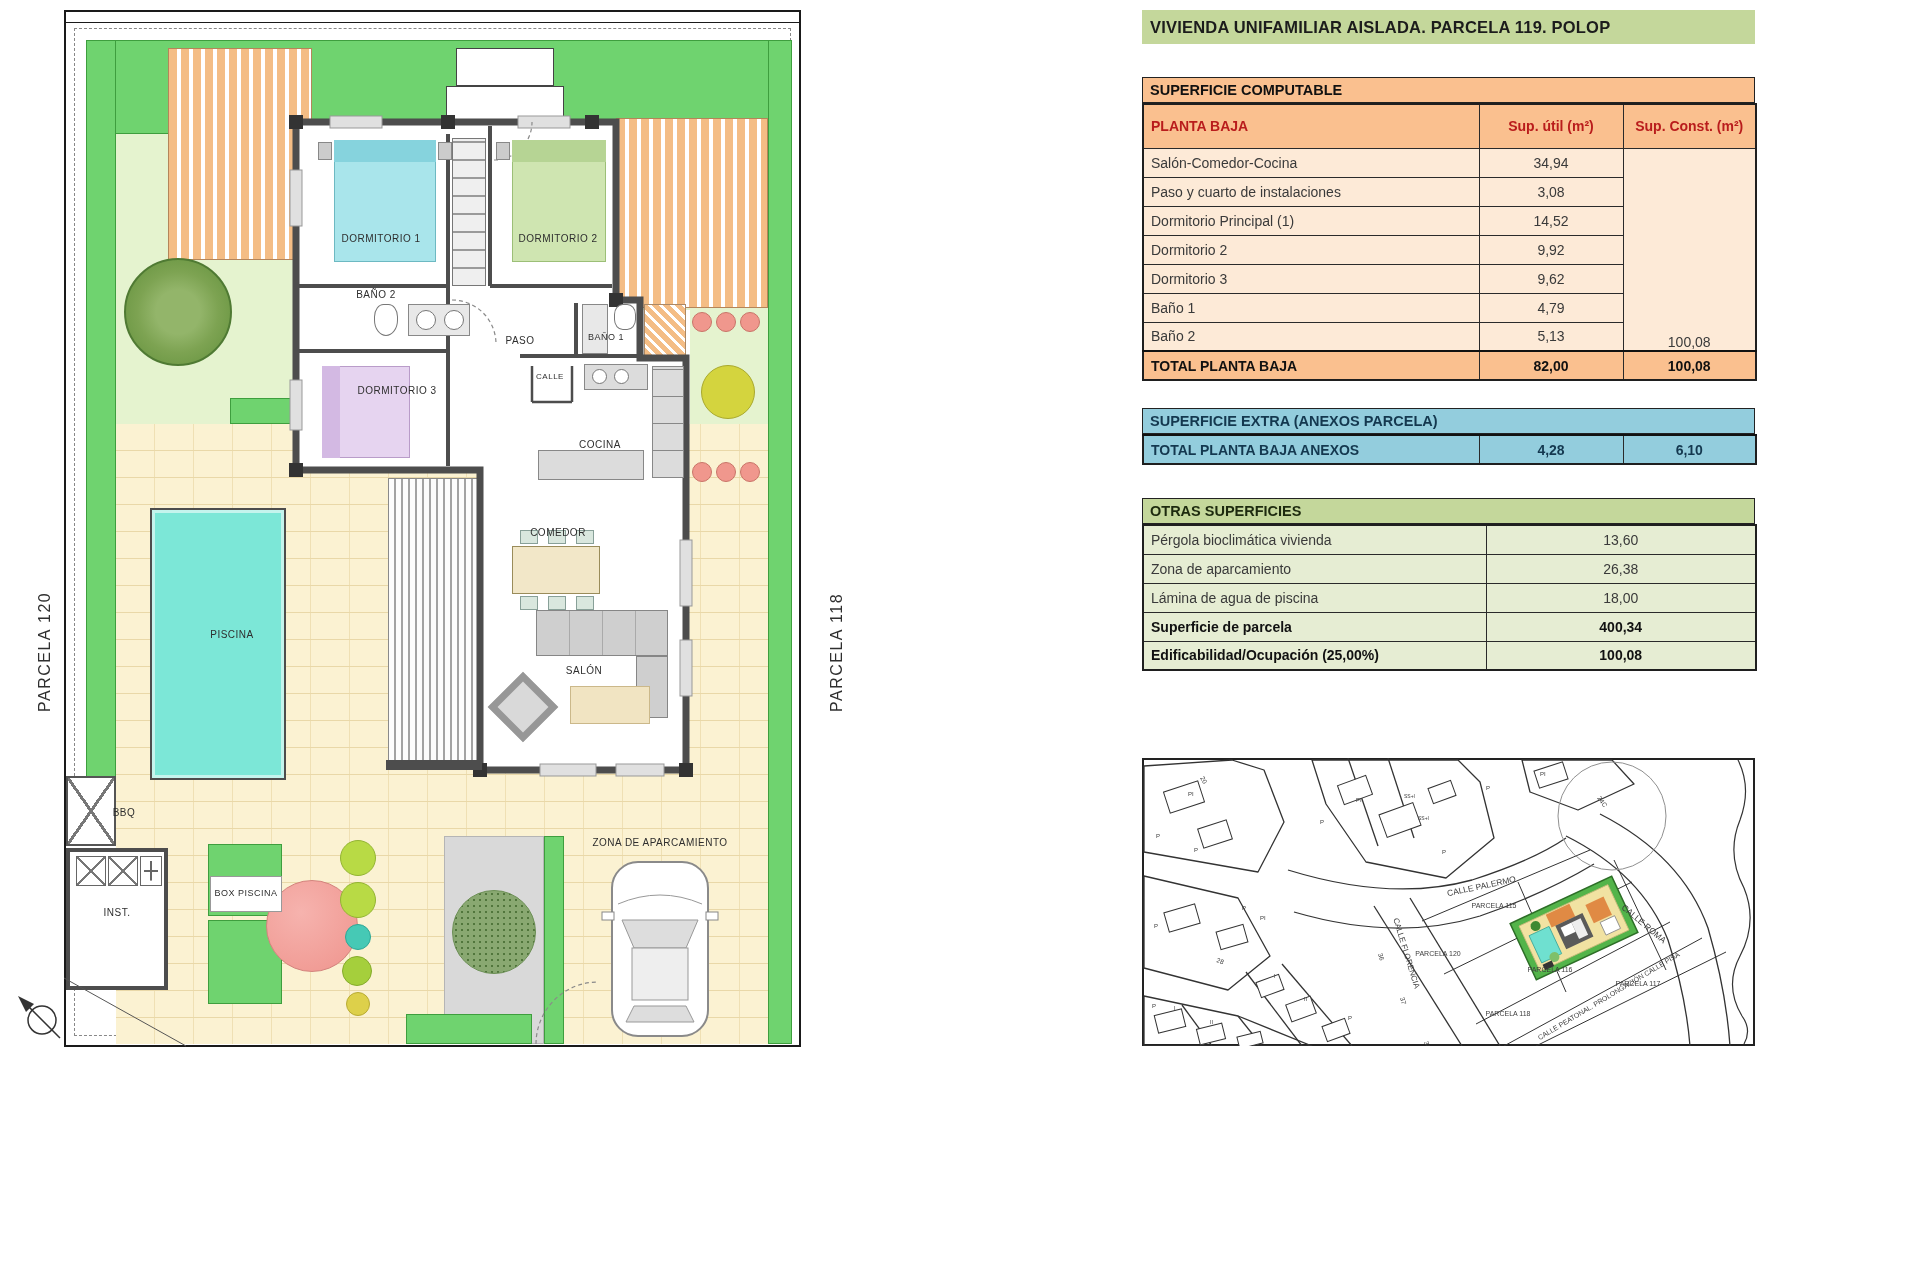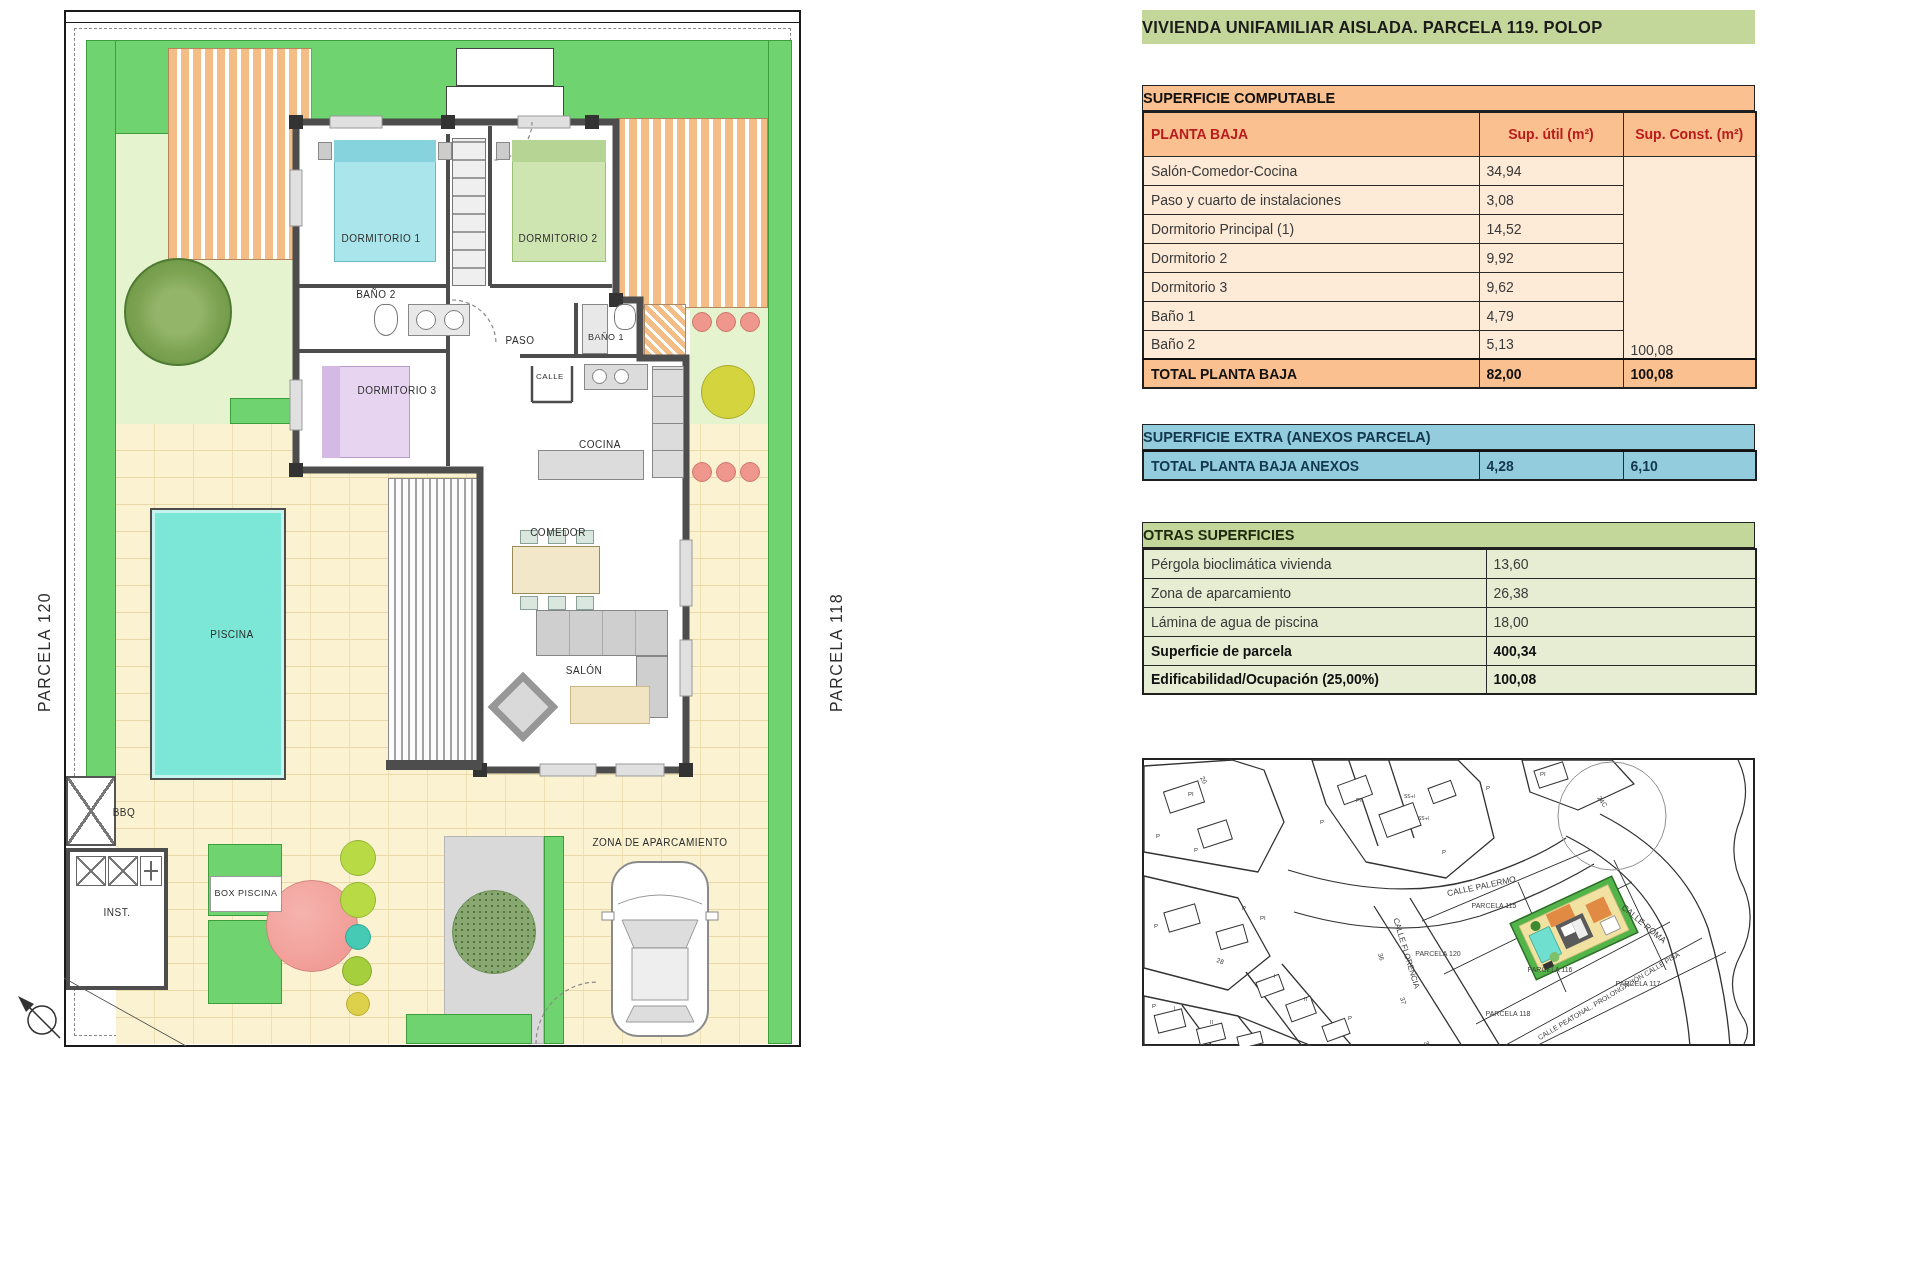--- a/index.html
+++ b/index.html
@@ -9,34 +9,34 @@
   .xbox{background-image:linear-gradient(to top right,transparent 48%,#777 48%,#777 52%,transparent 52%),
         linear-gradient(to bottom right,transparent 48%,#777 48%,#777 52%,transparent 52%);}
   .circle{border-radius:50%;}
   .lbl{position:absolute;font-size:10px;color:#2e2e2e;text-align:center;letter-spacing:.5px;
        line-height:1.3;z-index:30;}
   .vlbl{position:absolute;font-size:16px;color:#2f2f2f;letter-spacing:1.5px;white-space:nowrap;
         transform:rotate(-90deg);transform-origin:left top;z-index:30;}
   
   #right{position:absolute;left:1142px;top:10px;width:613px;}
   .title-bar{height:34px;line-height:34px;background:#c4d79b;font-weight:bold;font-size:16.5px;
-             color:#1c1c1c;letter-spacing:.2px;}
+             padding-left:8px;color:#1c1c1c;letter-spacing:.2px;}
   .gap33{height:33px;} .gap27{height:27px;}
-  .bar{height:26px;line-height:24px;font-weight:bold;font-size:14.5px;
-       border:1.8px solid #222;box-sizing:border-box;color:#111;margin-top:8px;}
+  .bar{height:26px;line-height:24px;font-weight:bold;font-size:14.5px;padding-left:7px;
+       border:1.8px solid #222;box-sizing:border-box;color:#111;}
   .bar.orange{background:#fac08f;}
   .bar.blue{background:#93cddd;color:#14384f;}
   .bar.green{background:#c4d79b;color:#1d2a0e;}
   table.t{border-collapse:collapse;table-layout:fixed;width:613px;font-size:14px;color:#3a3a3a;
           border:2px solid #1f1f1f;}
   table.t td{border:1.5px solid #2a2a2a;height:29px;padding:0 7px;overflow:hidden;white-space:nowrap;
              box-sizing:border-box;}
   table.t tr.head td{font-weight:bold;color:#b91c1c;height:44px;line-height:1.15;white-space:normal;}
   table.t tr.head td.c{text-align:center;}
-  td.num{text-align:left;margin-left:20px;}
+  td.num{text-align:center;margin-left:20px;}
   tr.total td{font-weight:bold;color:#111;border-top:2.5px solid #111 !important;}
   .o-head td{background:#fac08f;}
   .o-row td{background:#fdead7;}
   .b-head td{background:#93cddd;color:#14384f !important;}
   .b-row td{background:#daecf4;}
   .g-row td{background:#e6edd3;height:30px;}
   .g-bold td{background:#e6edd3;font-weight:bold;color:#111;border-top:2.2px solid #111;height:30px;}
   td.merged{vertical-align:bottom;padding-bottom:5px;}
 </style>
 </head>

